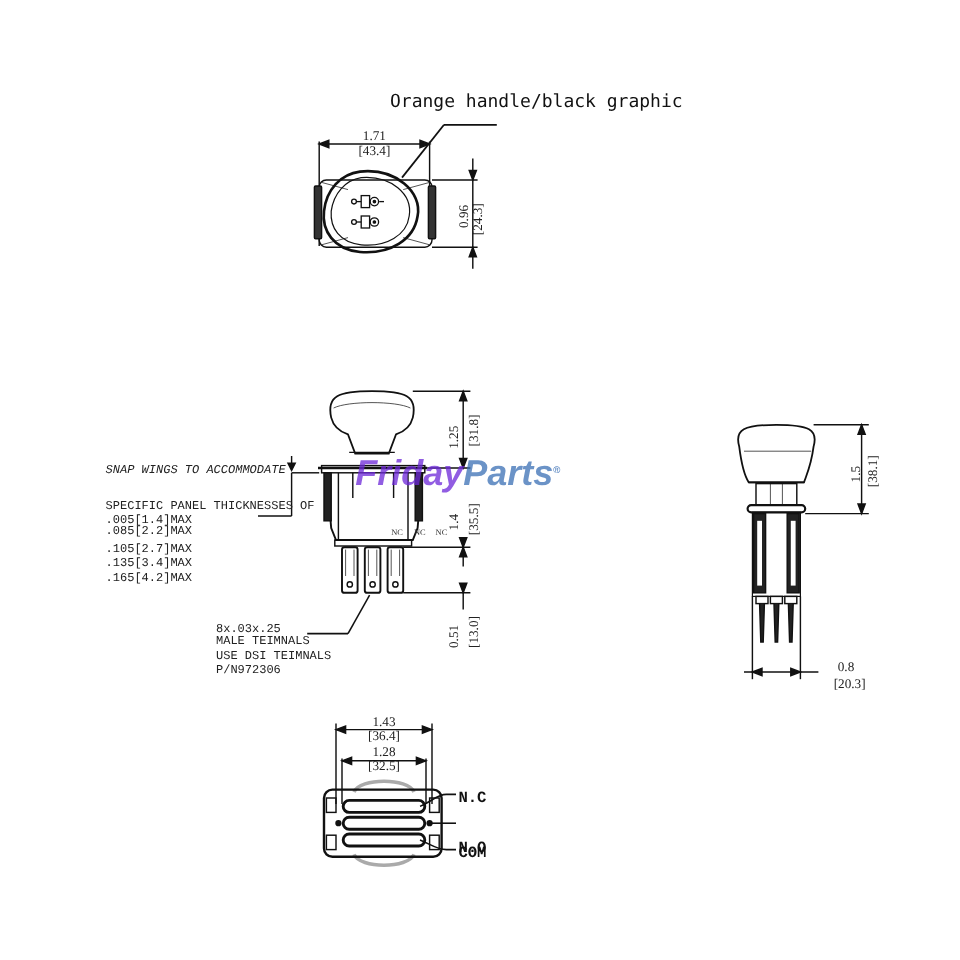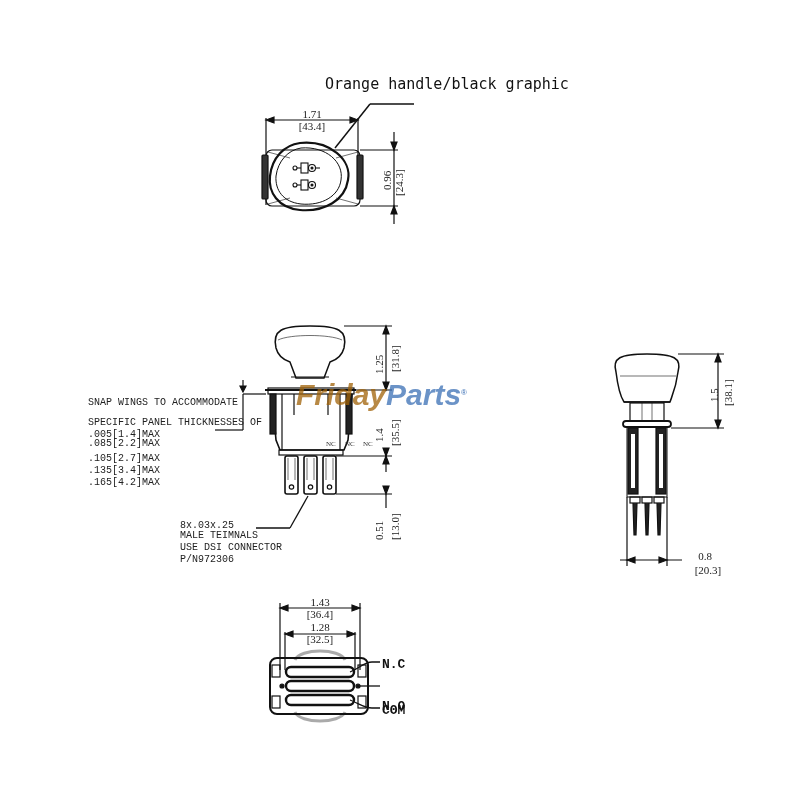--- a/index.html
+++ b/index.html
@@ -189,44 +189,44 @@
 <div class="vdim" style="left:373px; top:442px;">1.4</div>
 <div class="vdim" style="left:389px; top:446px;">[35.5]</div>
 <div class="vdim" style="left:373px; top:540px;">0.51</div>
 <div class="vdim" style="left:389px; top:540px;">[13.0]</div>
 
 <div class="nc" style="left:290px; top:440px;">NC</div>
 <div class="nc" style="left:309px; top:440px;">NC</div>
 <div class="nc" style="left:327px; top:440px;">NC</div>
 
 <div>
-  <div class="lbl" style="left:88px; top:397px;">SNAP WINGS TO ACCOMMODATE</div>
+  <div class="lbl" style="left:88px; top:387px;font-style:italic;">SNAP WINGS TO ACCOMMODATE</div>
   <div class="lbl" style="left:88px; top:417px;">SPECIFIC PANEL THICKNESSES OF</div>
   <div class="lbl" style="left:88px; top:429px;">.005[1.4]MAX</div>
   <div class="lbl" style="left:88px; top:438px;">.085[2.2]MAX</div>
   <div class="lbl" style="left:88px; top:453px;">.105[2.7]MAX</div>
   <div class="lbl" style="left:88px; top:465px;">.135[3.4]MAX</div>
   <div class="lbl" style="left:88px; top:477px;">.165[4.2]MAX</div>
 </div>
 
 <div>
   <div class="lbl" style="left:180px; top:520px;">8x.03x.25</div>
   <div class="lbl" style="left:180px; top:530px;">MALE TEIMNALS</div>
-  <div class="lbl" style="left:180px; top:542px;">USE DSI CONNECTOR</div>
+  <div class="lbl" style="left:180px; top:542px;">USE DSI TEIMNALS</div>
   <div class="lbl" style="left:180px; top:554px;">P/N972306</div>
 </div>
 
 <div class="vdim" style="left:708px; top:402px;">1.5</div>
 <div class="vdim" style="left:722px; top:406px;">[38.1]</div>
 <div class="dim" style="left:690px; top:550px; width:30px;">0.8</div>
 <div class="dim" style="left:688px; top:564px; width:40px;">[20.3]</div>
 
 <div class="dim" style="left:300px; top:596px; width:40px;">1.43</div>
 <div class="dim" style="left:300px; top:608px; width:40px;">[36.4]</div>
 <div class="dim" style="left:300px; top:621px; width:40px;">1.28</div>
 <div class="dim" style="left:300px; top:633px; width:40px;">[32.5]</div>
 <div class="term" style="left:382px; top:657px;">N.C</div>
 <div class="term" style="left:382px; top:687px;margin-top:12px;">N.O</div>
 <div class="term" style="left:382px; top:703px;">COM</div>
 
 <div style="position:absolute; left:296px; top:378px;">
-  <span class="wm" style="position:relative; color:#a16207;">Friday</span><span class="wm" style="position:relative; color:#3a6fb5;">Parts</span><span style="position:relative; top:-10px; font-size:8px; color:#3a6fb5; font-family:'Liberation Sans', sans-serif;">®</span>
+  <span class="wm" style="position:relative; color:#6d28d9;">Friday</span><span class="wm" style="position:relative; color:#3a6fb5;">Parts</span><span style="position:relative; top:-10px; font-size:8px; color:#3a6fb5; font-family:'Liberation Sans', sans-serif;">®</span>
 </div>
 
 </body></html>

